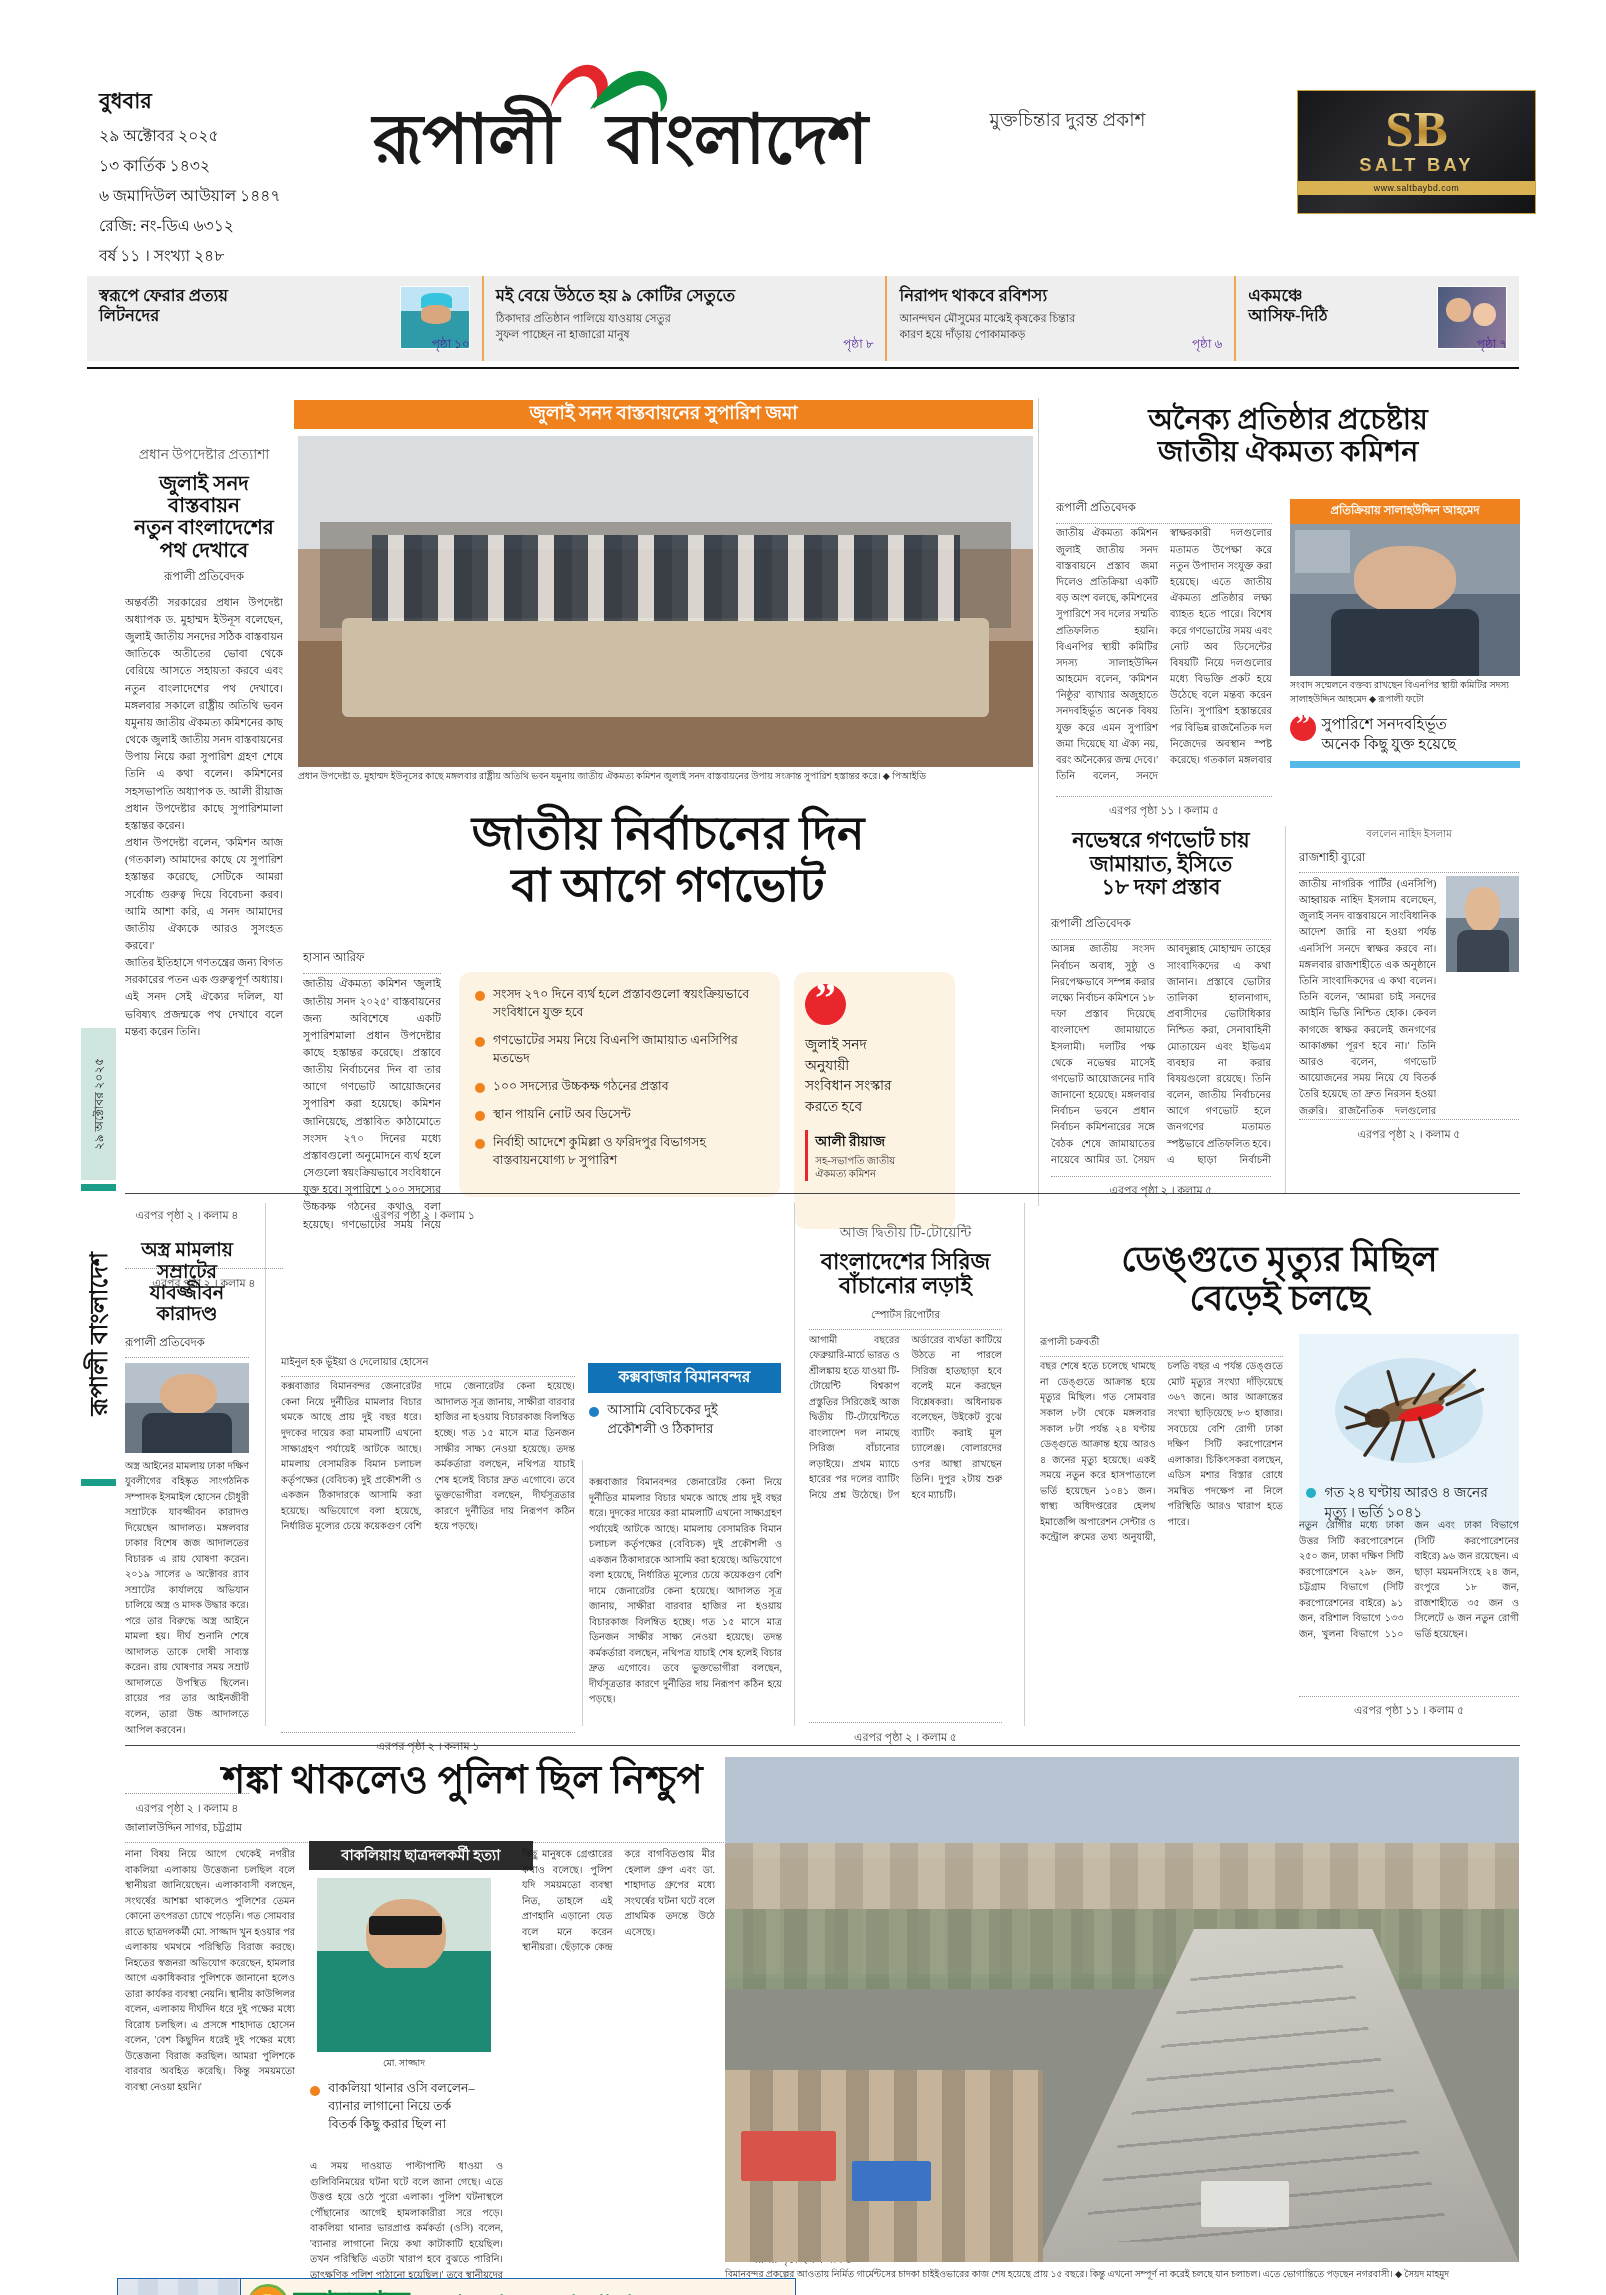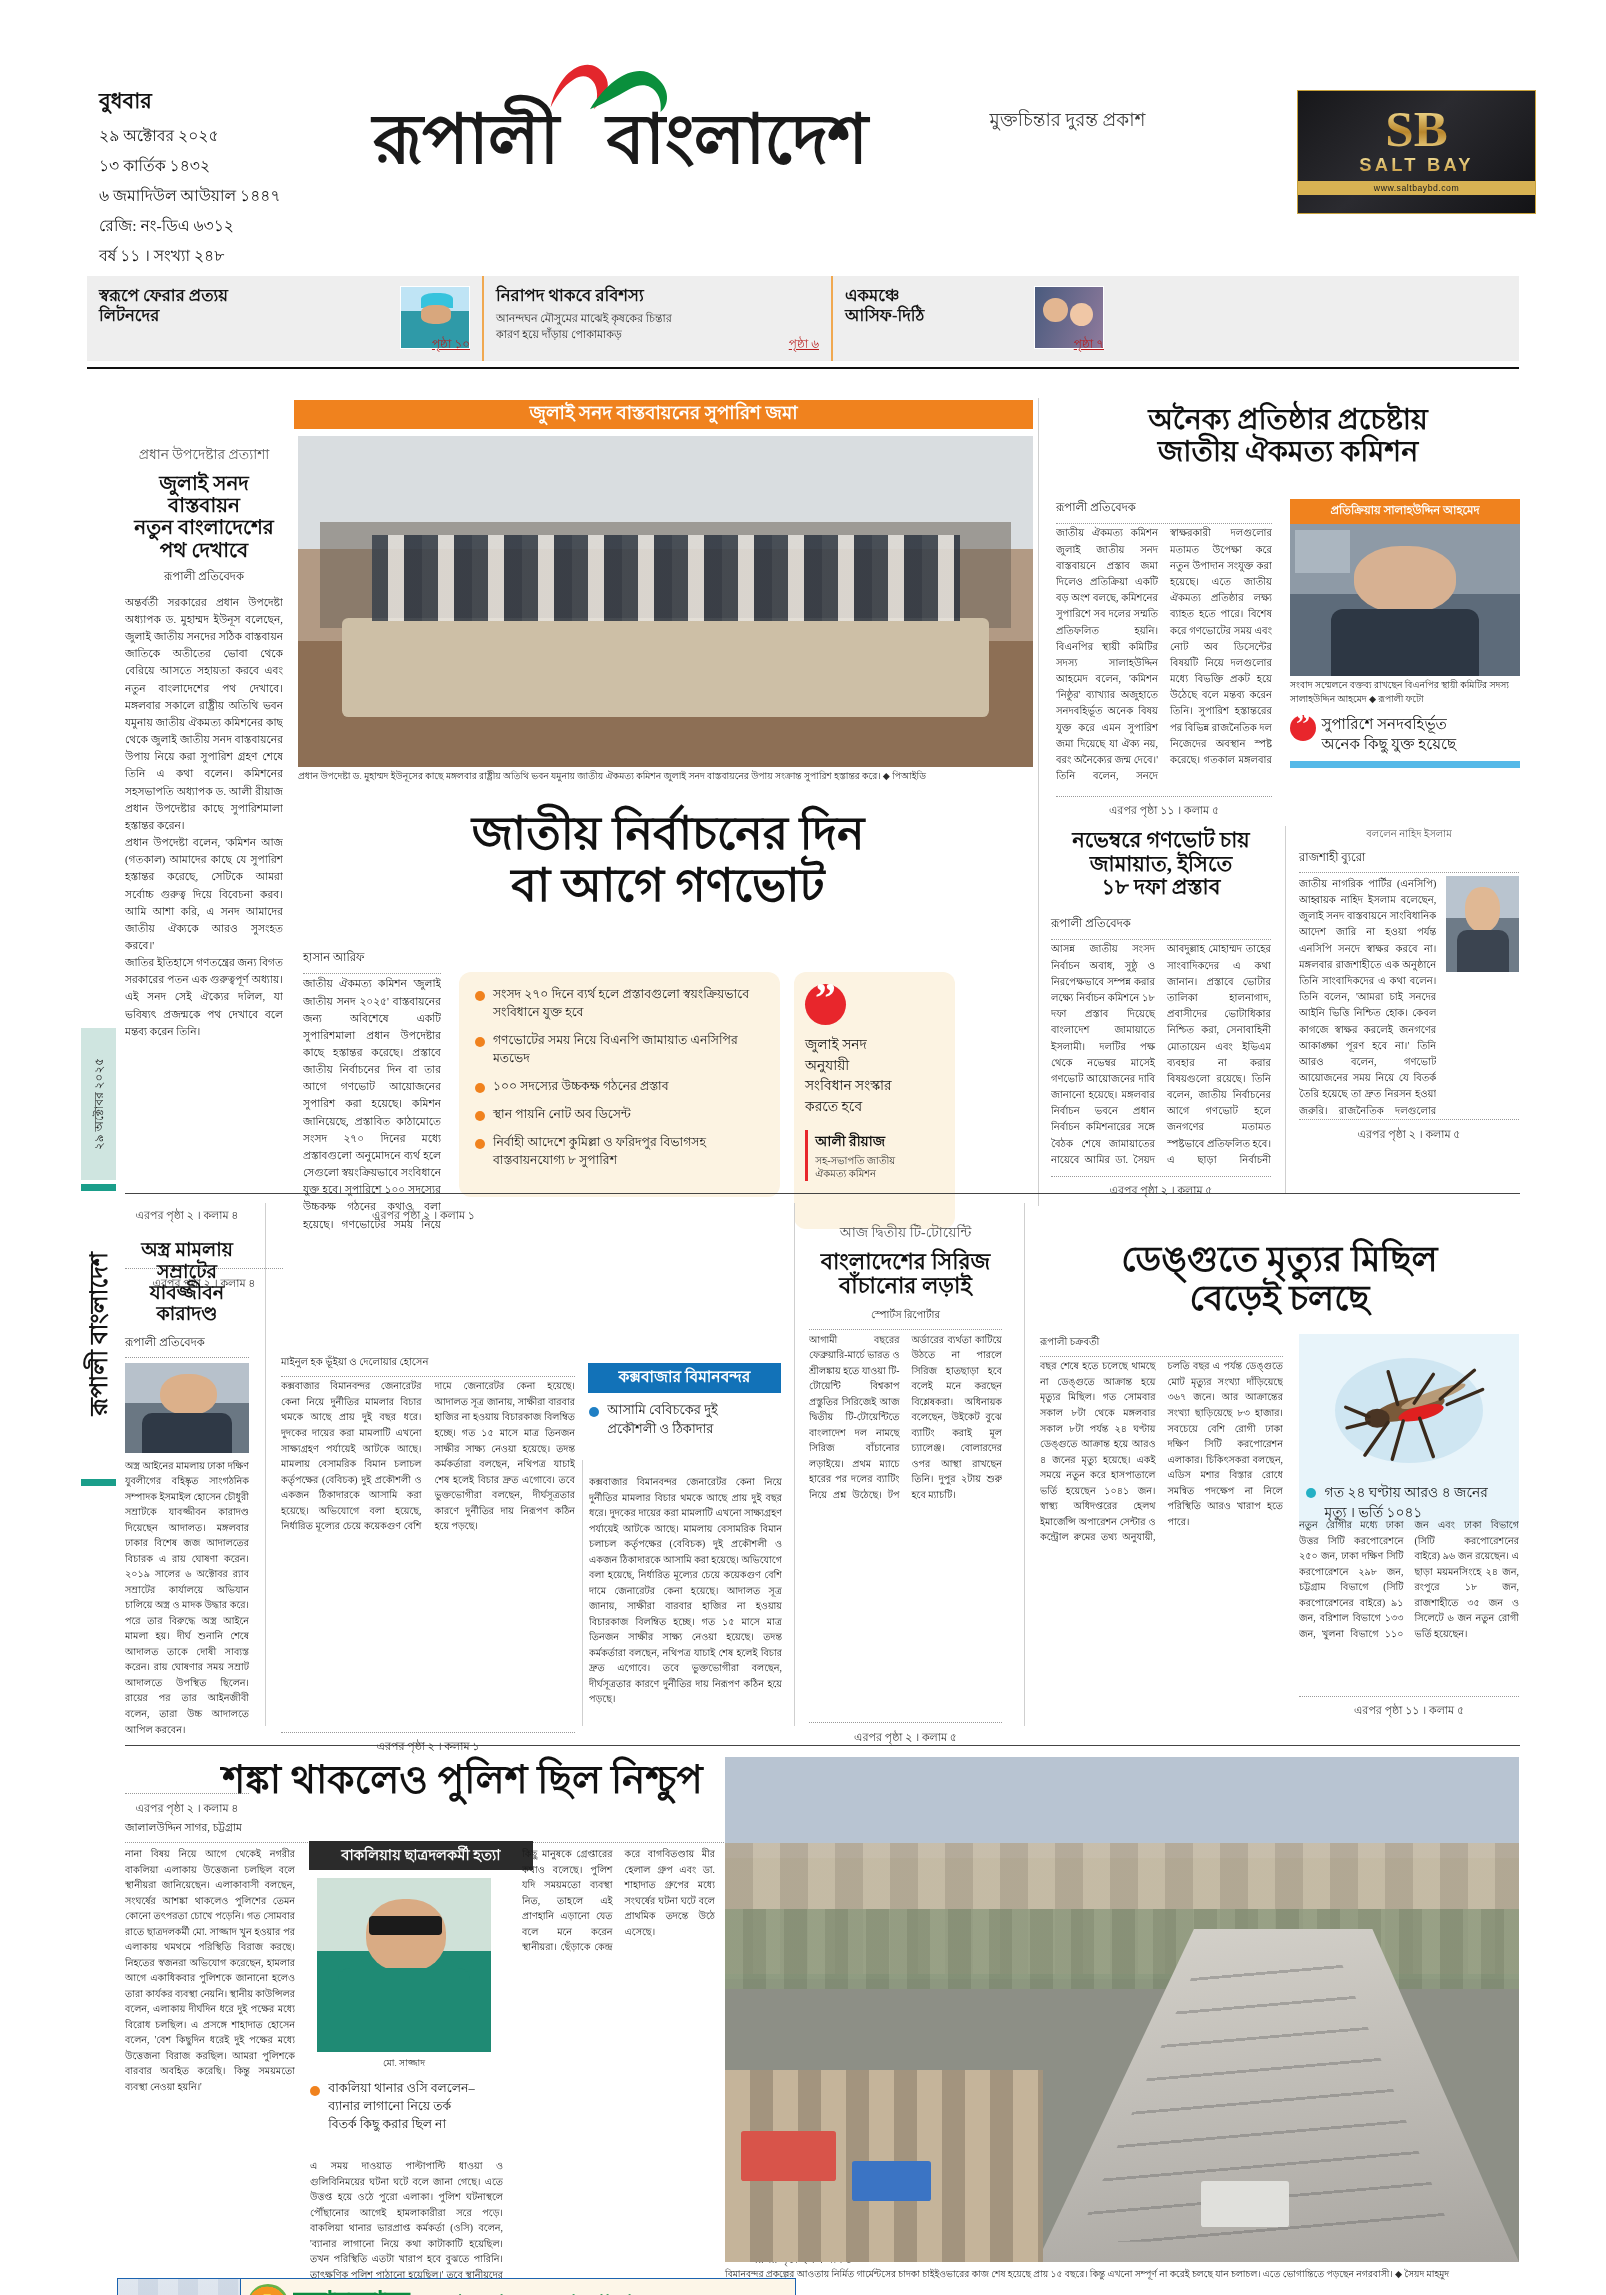--- a/index.html
+++ b/index.html
@@ -53,21 +53,21 @@
     padding:1.8px 8.3px; letter-spacing:0.5px; width:100%; text-align:center; }
 
   
   .teasers { position:absolute; left:87px; top:276px; width:1432px; height:85px;
              background:#eeeeee; display:flex; }
   .teaser { position:relative; padding:10px 12px 0 12px; display:flex; }
   .teaser + .teaser { border-left:2.3px solid #f0a850; }
   .t-txt { flex:1; }
   .t-title { font-size:16.5px; font-weight:bold; color:#141414; line-height:1.2; }
   .t-sub { font-size:11px; color:#2d2d2d; line-height:1.42; margin-top:5.5px; }
-  .t-page { position:absolute; right:12px; bottom:6.4px; font-size:12px; color:#b91c1c;text-decoration:underline; }
+  .t-page { position:absolute; right:12px; bottom:6.4px; font-size:12px; color:#4c1d95; }
   .t-thumb { width:70px; height:63px; margin-left:7.3px; border:1.8px solid #fff; }
 
   
   .rule-h { position:absolute; background:#111; height:1.4px; }
   .rule-v { position:absolute; background:#cfcfcf; width:0.9px; }
 
   .orange-band {
     position:absolute; background:#f0821e; color:#fff; font-weight:bold;
     display:flex; align-items:center; justify-content:center;
   }
@@ -178,20 +178,28 @@
         <div class="t-title bn" style="white-space:pre-line">স্বরূপে ফেরার প্রত্যয়
 লিটনদের</div>
       </div>
       <div class="t-thumb" style="background:linear-gradient(180deg,#bfe4f5 0 40%,#2f9aa8 40% 100%);position:relative;">
         <div style="position:absolute;left:30%;top:10%;width:46%;height:24%;background:#36c3dd;border-radius:40% 40% 0 0"></div>
         <div style="position:absolute;left:30%;top:30%;width:44%;height:30%;background:#d8a77d;border-radius:40%"></div>
       </div>
       <div class="t-page bn">পৃষ্ঠা ১০</div>
     </div>
 
+    <div class="teaser" style="width:404px">
+      <div class="t-txt">
+        <div class="t-title bn">মই বেয়ে উঠতে হয় ৯ কোটির সেতুতে</div>
+        <div class="t-sub bn" style="white-space:pre-line">ঠিকাদার প্রতিষ্ঠান পালিয়ে যাওয়ায় সেতুর
+সুফল পাচ্ছেন না হাজারো মানুষ</div>
+      </div>
+      <div class="t-page bn">পৃষ্ঠা ৮</div>
+    </div>
 
     <div class="teaser" style="width:349px">
       <div class="t-txt">
         <div class="t-title bn">নিরাপদ থাকবে রবিশস্য</div>
         <div class="t-sub bn" style="white-space:pre-line">আনন্দঘন মৌসুমের মাঝেই কৃষকের চিন্তার
 কারণ হয়ে দাঁড়ায় পোকামাকড়</div>
       </div>
       <div class="t-page bn">পৃষ্ঠা ৬</div>
     </div>
 

